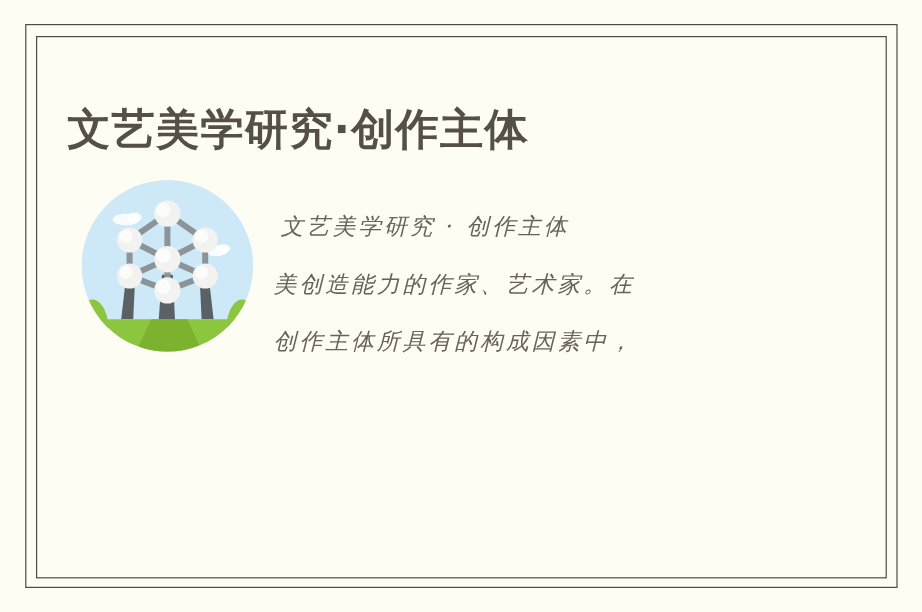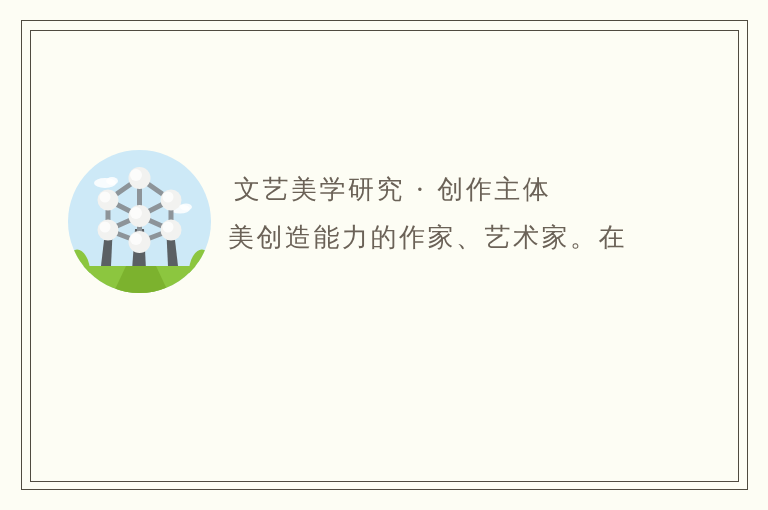--- a/index.html
+++ b/index.html
@@ -72,43 +72,45 @@
     height: 143px;
   }
 
   
   .body-copy {
     position: absolute;
     left: 216px;
     top: 165px;
     width: 432px;
     font-family: "DejaVu Serif", "Liberation Serif", serif;
-    font-size: 26px;
+    font-size: 19px;
     line-height: 48px;
     color: #6b6257;
     letter-spacing: 2.5px;
+    font-style: italic;
   }
   .body-copy .line {
     white-space: nowrap;
     display: block;
   }
   .body-copy .line.l1 { padding-left: 18px; }
   .body-copy .line.l2 { padding-left: 128px; }
   .body-copy .line.l3 { padding-left: 2px; }
   .body-copy .line.l4 { padding-left: 12px; }
   .body-copy .line.l5 { padding-left: 12px; }
 </style>
 </head>
 <body>
 
 <div class="page">
 
   <div class="frame-outer"></div>
   <div class="frame-inner"></div>
 
+  <h1 class="title">文艺美学研究·创作主体</h1>
 
   <div class="illustration">
     <svg viewBox="0 0 143 143" xmlns="http://www.w3.org/2000/svg">
       <defs>
         <clipPath id="circleClip">
           <circle cx="71.5" cy="71.5" r="71.5"></circle>
         </clipPath>
       </defs>
       <g clip-path="url(#circleClip)">
 
@@ -161,15 +163,16 @@
         <path d="M148 118 C 141 92, 125 95, 121 118 L 121 150 L 148 150 Z" fill="#8cc63f"></path>
         <path d="M-5 116 L 148 116 L 148 150 L -5 150 Z" fill="#8cc63f"></path>
         <path d="M58 116 L 88 116 L 104 150 L 42 150 Z" fill="#7cb22e"></path>
       </g>
     </svg>
   </div>
 
   <div class="body-copy">
     <span class="line l1">文艺美学研究 · 创作主体</span>
     <span class="line l4">美创造能力的作家、艺术家。在</span>
+    <span class="line l5">创作主体所具有的构成因素中，</span>
   </div>
 
 </div>
 
 </body></html>

